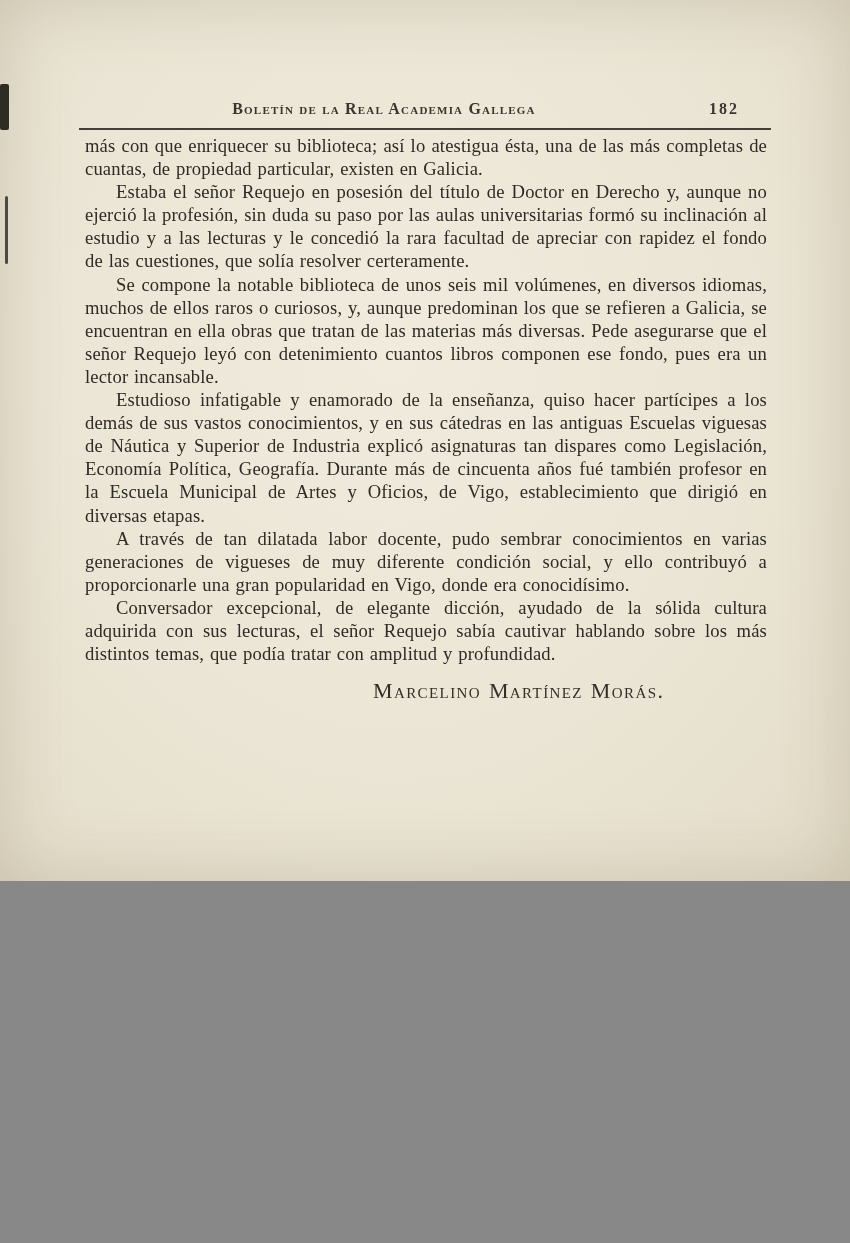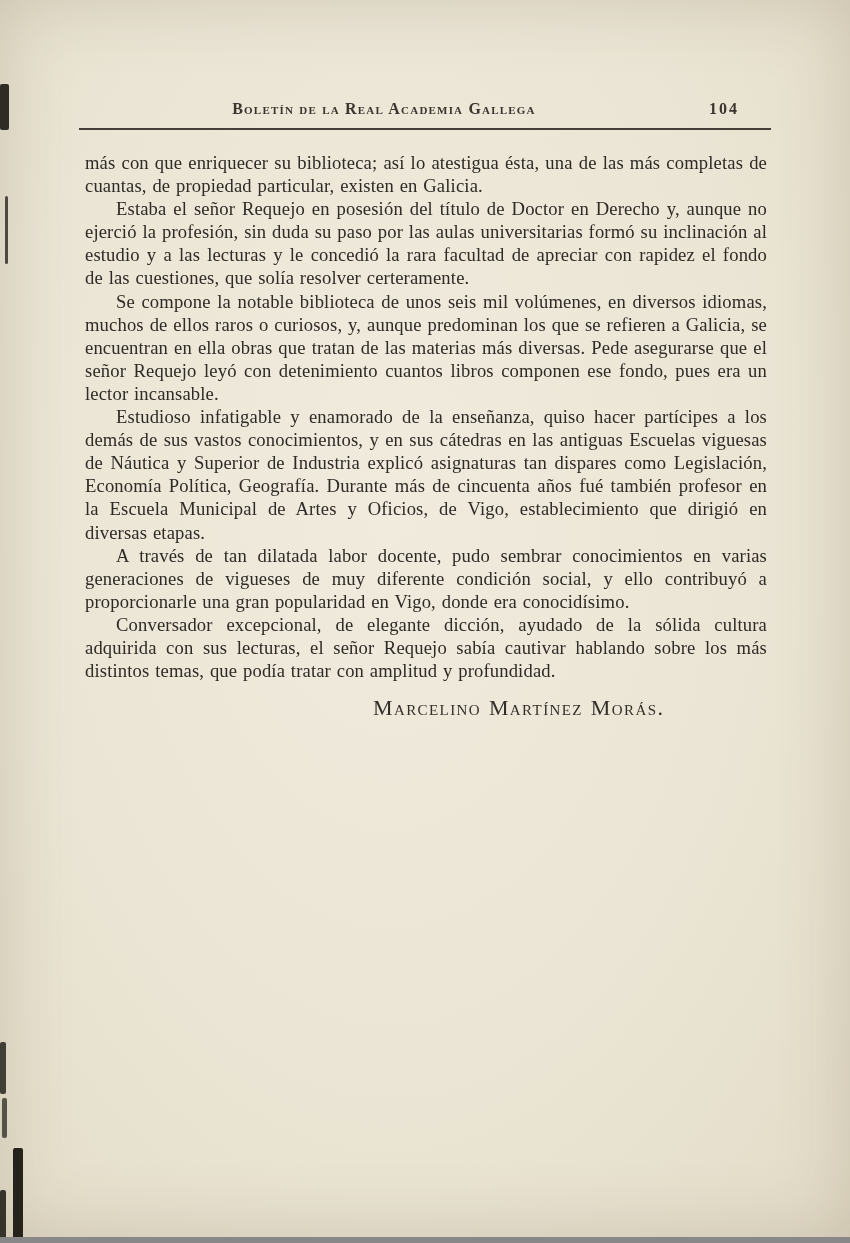--- a/index.html
+++ b/index.html
@@ -3,21 +3,21 @@
 <meta charset="utf-8">
 <style>
   html, body {
     margin: 0;
     padding: 0;
     background: #888;
   }
   .page {
     position: relative;
     width: 850px;
-    height: 1237px;
+    height: 881px;
     margin: 0;
     background: radial-gradient(ellipse at 46% 40%, #f0ebdd 0%, #ebe5d5 55%, #e3dcc8 100%);
     box-shadow: inset 0 0 70px rgba(110, 95, 70, 0.22);
     overflow: hidden;
     font-family: "Liberation Serif", "DejaVu Serif", serif;
     color: #2e2b26;
   }
   .text-column {
     position: absolute;
     left: 85px;
@@ -45,21 +45,21 @@
     font-variant: normal;
     letter-spacing: 2px;
   }
   .rule {
     border: 0;
     border-top: 2.5px solid #433f37;
     margin: 2px 0 0 -6px;
     width: 692px;
   }
   .body-text {
-    margin-top: 21px;
+    margin-top: 4px;
     font-size: 18.6px;
     line-height: 23.1px;
     text-align: justify;
     letter-spacing: 0.15px;
     word-spacing: 1px;
   }
   .body-text p {
     margin: 0;
     text-indent: 31px;
   }
@@ -98,21 +98,21 @@
   <div class="artifact a2"></div>
   <div class="artifact a3"></div>
   <div class="artifact a4"></div>
   <div class="artifact a5"></div>
   <div class="artifact a6"></div>
 
   <div class="text-column">
 
     <div class="header">
       <span class="journal-title">Boletín de la Real Academia Gallega</span>
-      <span class="page-number">104</span>
+      <span class="page-number">182</span>
     </div>
     <hr class="rule">
 
     <div class="body-text">
       <p class="no-indent">más con que enriquecer su biblioteca; así lo atestigua ésta, una de las más completas de cuantas, de propiedad particular, existen en Galicia.</p>
       <p>Estaba el señor Requejo en posesión del título de Doctor en Derecho y, aunque no ejerció la profesión, sin duda su paso por las aulas universitarias formó su inclinación al estudio y a las lecturas y le concedió la rara facultad de apreciar con rapidez el fondo de las cuestiones, que solía resolver certeramente.</p>
       <p>Se compone la notable biblioteca de unos seis mil volúmenes, en diversos idiomas, muchos de ellos raros o curiosos, y, aunque predominan los que se refieren a Galicia, se encuentran en ella obras que tratan de las materias más diversas. Pede asegurarse que el señor Requejo leyó con detenimiento cuantos libros componen ese fondo, pues era un lector incansable.</p>
       <p>Estudioso infatigable y enamorado de la enseñanza, quiso hacer partícipes a los demás de sus vastos conocimientos, y en sus cátedras en las antiguas Escuelas viguesas de Náutica y Superior de Industria explicó asignaturas tan dispares como Legislación, Economía Política, Geografía. Durante más de cincuenta años fué también profesor en la Escuela Municipal de Artes y Oficios, de Vigo, establecimiento que dirigió en diversas etapas.</p>
       <p>A través de tan dilatada labor docente, pudo sembrar conocimientos en varias generaciones de vigueses de muy diferente condición social, y ello contribuyó a proporcionarle una gran popularidad en Vigo, donde era conocidísimo.</p>
       <p>Conversador excepcional, de elegante dicción, ayudado de la sólida cultura adquirida con sus lecturas, el señor Requejo sabía cautivar hablando sobre los más distintos temas, que podía tratar con amplitud y profundidad.</p>

